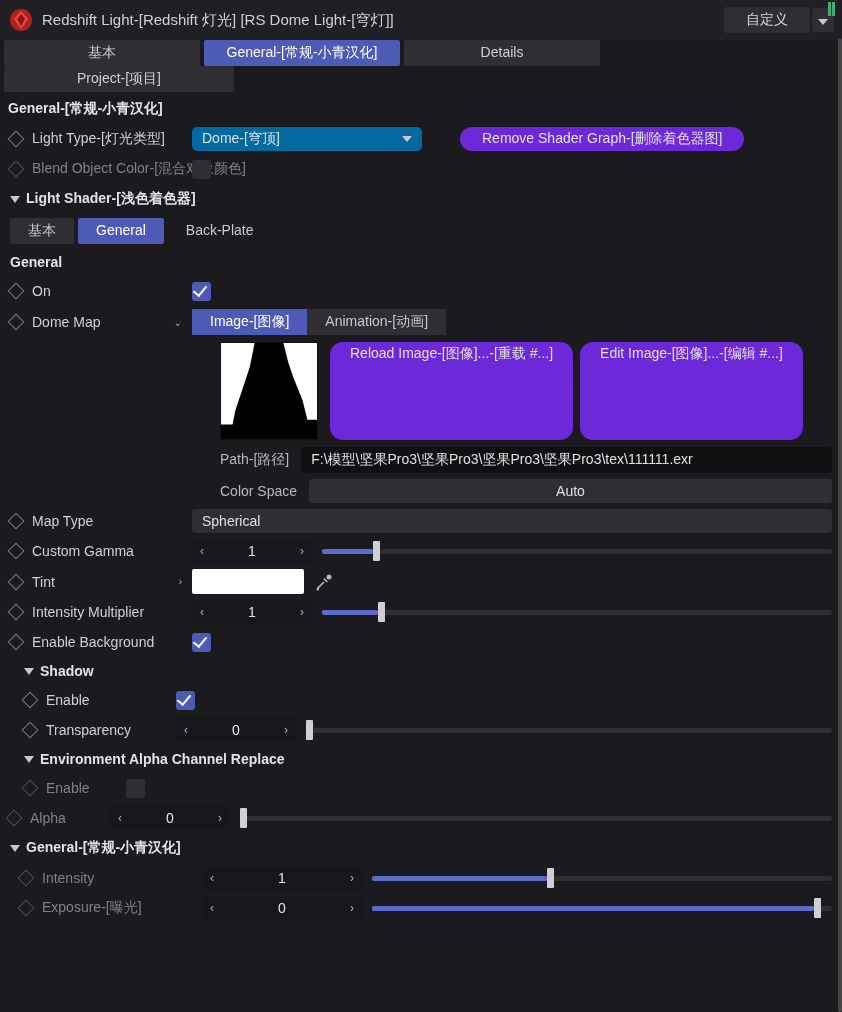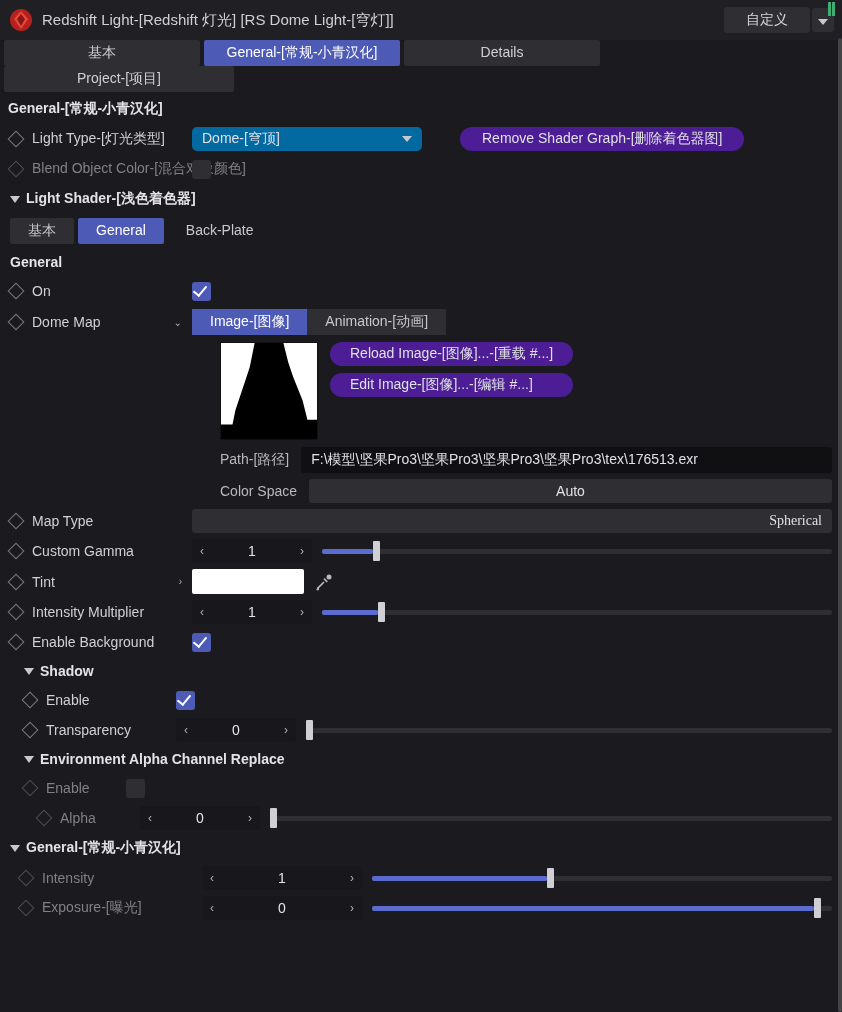--- a/index.html
+++ b/index.html
@@ -126,21 +126,21 @@
   }
   .dropdown .val { color:#e0e0e5;}
   .chev-down {
     display:inline-block;
     width:0;height:0;
     border-left:5px solid transparent;
     border-right:5px solid transparent;
     border-top:6px solid #c8c8cf;
   }
   .pill-btn {
-    background:#4c1d95;
+    background:#6d28d9;
     border-radius:13px;
     padding:3px 22px;
     color:#e0e0e5;
     cursor:pointer;
   }
   .checkbox {
     width:19px;height:19px;
     border-radius:3px;
     background:#2e2e33;
     position:relative;
@@ -220,21 +220,21 @@
     position:relative;
     border:1px solid #111;
   }
   .thumbnail .shape{
     position:absolute;left:0;top:0;
     width:100%;height:100%;
     background:#fff;
     clip-path: polygon(0 0, 35% 0, 30% 25%, 25% 40%, 15% 70%, 12% 85%, 0 85%, 0 100%, 100% 100%, 100% 0, 65% 0, 70% 20%, 75% 35%, 85% 60%, 90% 80%, 100% 80%, 100% 100%, 0 100%);
   }
   .thumb-side{
-    display:flex;flex-direction:column;gap:7px;
+    display:flex;flex-direction:row;gap:7px;
   }
   .pill-btn.sm{ padding:3px 20px;}
   .kv-row{
     display:flex;
     align-items:center;
     padding:3px 10px 3px 220px;
     gap:12px;
   }
   .kv-label{ color:#b8b8be;}
   .textfield{
@@ -248,21 +248,21 @@
     white-space:nowrap;
   }
   .widefield{
     flex:1;
     background:#2e2e33;
     border-radius:3px;
     padding:4px 10px;
     color:#e0e0e5;
     text-align:center;
   }
-  .leftjust{text-align:right;font-family:Liberation Serif, serif;}
+  .leftjust{text-align:left;}
   
   .spinner{
     display:flex;
     align-items:center;
     background:#18181c;
     border-radius:3px;
   }
   .spinner .arrow{
     padding:4px 8px;
     color:#b0b0b5;
@@ -422,21 +422,21 @@
     <div class="shape"></div>
   </div>
   <div class="thumb-side">
     <div class="pill-btn sm">Reload Image-[图像]...-[重载 #...]</div>
     <div class="pill-btn sm">Edit Image-[图像]...-[编辑 #...]</div>
   </div>
 </div>
 
 <div class="kv-row">
   <span class="kv-label">Path-[路径]</span>
-  <div class="textfield">F:\模型\坚果Pro3\坚果Pro3\坚果Pro3\坚果Pro3\tex\176513.exr</div>
+  <div class="textfield">F:\模型\坚果Pro3\坚果Pro3\坚果Pro3\坚果Pro3\tex\111111.exr</div>
 </div>
 
 <div class="kv-row">
   <span class="kv-label">Color Space</span>
   <div class="widefield">Auto</div>
 </div>
 
 <div class="param">
   <div class="key-diamond"></div>
   <div class="blocklabel">
@@ -535,21 +535,21 @@
   <span class="tri"></span>
   <span>Environment Alpha Channel Replace</span>
 </div>
 <div class="param faint" style="padding-left:24px">
   <div class="key-diamond faded"></div>
   <div class="blocklabel" style="width:70px;flex:0 0 70px">
       <span class="param-label faded">Enable</span>
     </div>
   <div class="checkbox"></div>
 </div>
-<div class="param faint" style="padding-left:38px">
+<div class="param faint" style="padding-left:8px">
   <div class="key-diamond faded"></div>
   <div class="blocklabel" style="width:70px;flex:0 0 70px">
       <span class="param-label faded">Alpha</span>
     </div>
   <div class="spinner">
     <span class="arrow">‹</span>
     <span class="num">0</span>
     <span class="arrow">›</span>
   </div>
   <div class="slider">

